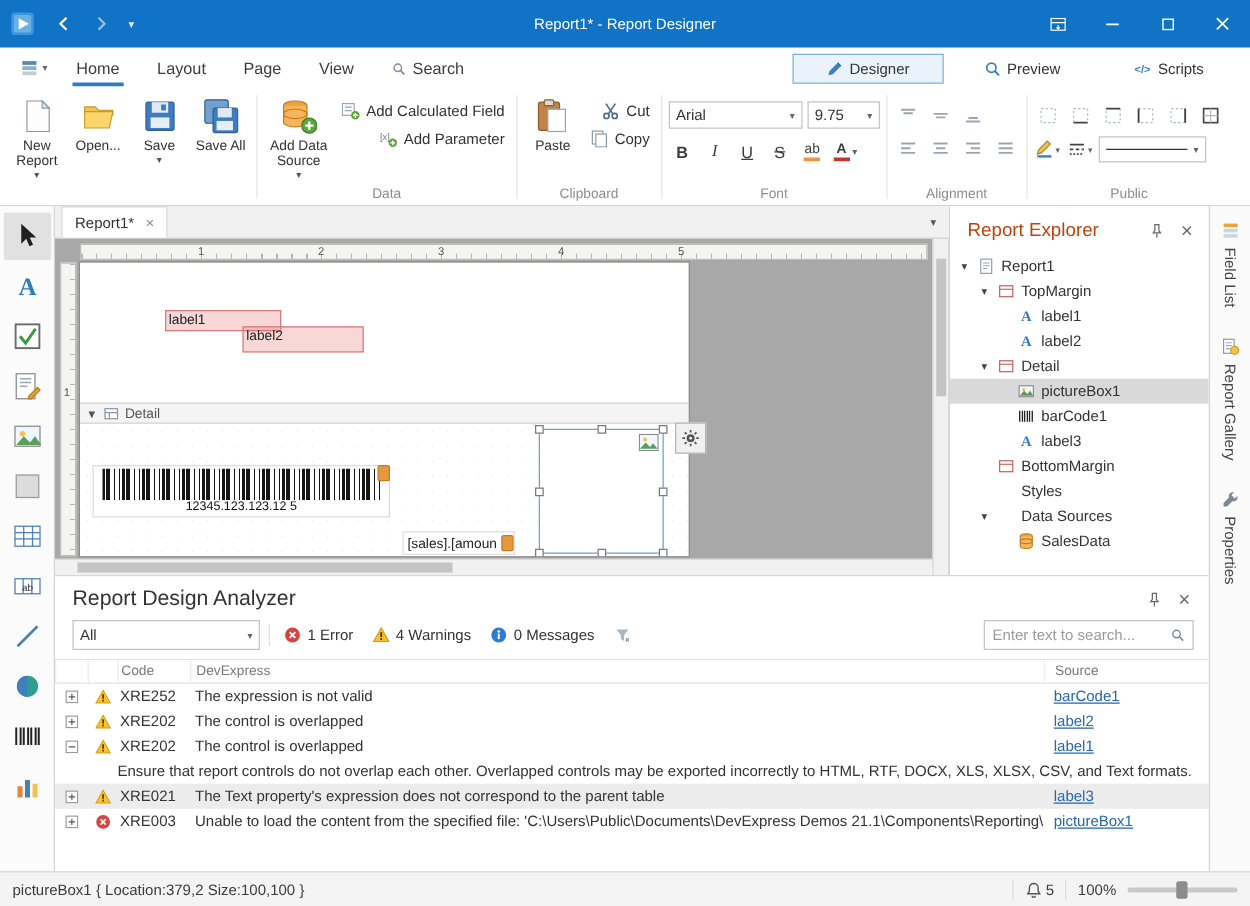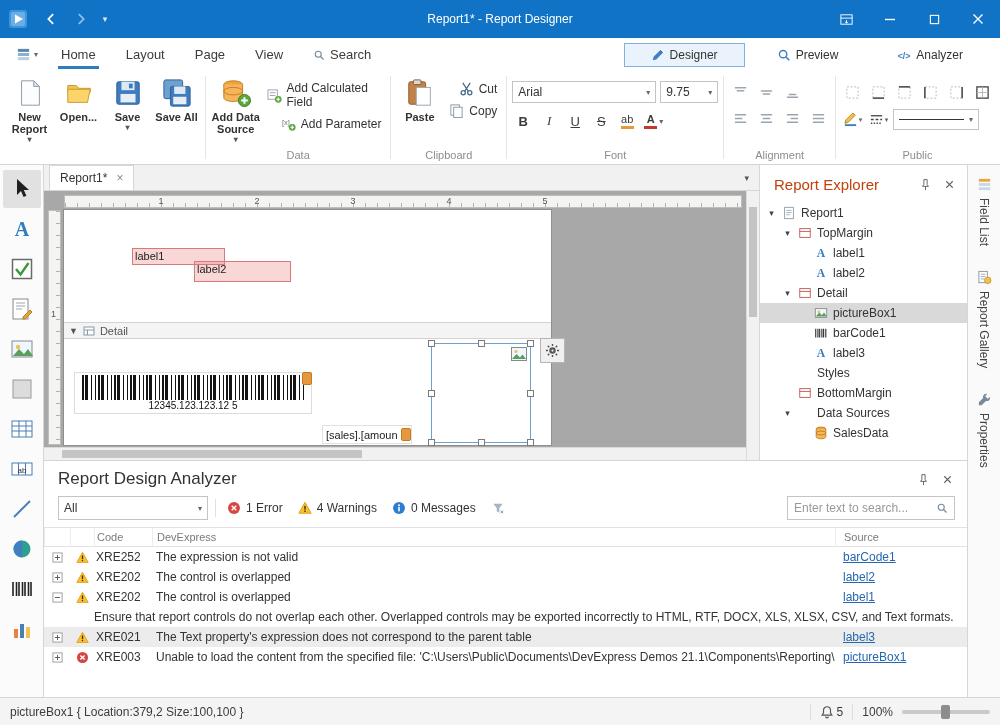--- a/index.html
+++ b/index.html
@@ -29,21 +29,21 @@
 .mode-btn{display:flex;align-items:center;gap:5px;padding:4px 26px;font-size:12px;color:#333;border:1px solid transparent;background:#fff;}
 .mode-btn.active{background:#eaf3fb;border-color:#7eb3e0;}
 .mode-btn svg{width:14px;height:14px;}
 
 
 .ribbon-body{flex:0 0 94px;background:#fff;border-bottom:1px solid #d4d4d4;display:flex;padding:0 2px;}
 .rgroup{display:flex;flex-direction:column;padding:2px 4px 0;}
 .rg-content{flex:1;display:flex;align-items:stretch;gap:2px;}
 .glabel{height:17px;line-height:17px;text-align:center;font-size:11px;color:#8d8d8d;}
 .gsep{width:1px;background:#e5e5e5;margin:5px 1px;}
-.bigbtn{width:47px;display:flex;flex-direction:column;align-items:center;padding-top:5px;font-weight:bold;}
+.bigbtn{width:47px;display:flex;flex-direction:column;align-items:center;padding-top:5px;}
 .bigbtn .bicon{width:30px;height:30px;}
 .bigbtn .bicon svg{width:30px;height:30px;}
 .blabel{font-size:11px;line-height:12px;text-align:center;color:#333;margin-top:3px;}
 .bcaret{font-size:8px;color:#555;line-height:9px;}
 .smallcol{display:flex;flex-direction:column;gap:7px;padding-top:8px;align-items:flex-end;}
 .smallbtn{display:flex;align-items:center;gap:5px;font-size:12px;color:#333;padding:0 4px;}
 .smallbtn .sicon{width:15px;height:15px;}
 .smallbtn .sicon svg{width:15px;height:15px;}
 .fontgrid{display:flex;flex-direction:column;gap:7px;padding-top:8px;}
 .fontrow{display:flex;align-items:center;gap:4px;}
@@ -278,21 +278,21 @@
             </svg>
           </span>
           <span>Preview</span>
         </div>
         <div class="mode-btn">
           <span>
             <svg viewBox="0 0 16 16">
               <text x="8" y="12" text-anchor="middle" font-size="10" font-weight="bold" fill="#3f7fc1" font-family="Liberation Sans,sans-serif">&lt;/&gt;</text>
             </svg>
           </span>
-          <span>Analyzer</span>
+          <span>Scripts</span>
         </div>
       </div>
   </div>
 
   <div class="ribbon-body">
 
     <div class="rgroup">
       <div class="rg-content">
         <div class="bigbtn">
           <span class="bicon">
@@ -420,21 +420,21 @@
         </div>
       </div>
       <div class="glabel">Clipboard</div>
     </div>
 
     <div class="gsep"></div>
 
     <div class="rgroup">
       <div class="fontgrid" style="flex:1;">
         <div class="fontrow">
-          <div class="combo" style="width:144px;">
+          <div class="combo" style="width:107px;">
             <span class="cval">Arial</span>
             <span class="ccaret">▾</span>
           </div>
           <div class="combo" style="width:58px;">
             <span class="cval">9.75</span>
             <span class="ccaret">▾</span>
           </div>
         </div>
         <div class="fontrow">
           <div class="fbtn" style="font-weight:bold;">B</div>
@@ -820,32 +820,32 @@
                 <span class="tree-arrow"></span>
                 <span class="tree-icon">
                   <svg viewBox="0 0 24 24">
                     <text x="12" y="19" text-anchor="middle" font-size="20" font-weight="bold" fill="#2f7cc0" font-family="Liberation Serif,serif">A</text>
                   </svg>
                 </span>
                 <span class="tree-label">label3</span>
               </div>
               <div class="tree-row" style="padding-left: 22px;">
                 <span class="tree-arrow"></span>
+                <span class="tree-icon">
+                  <svg viewBox="0 0 16 16">
+                    <rect x="2" y="3" width="12" height="10" fill="#fff" stroke="#c0504d"></rect>
+                    <path d="M2 6.2h12" stroke="#c0504d"></path>
+                  </svg>
+                </span>
+                <span class="tree-label">BottomMargin</span>
+              </div>
+              <div class="tree-row" style="padding-left: 22px;">
+                <span class="tree-arrow"></span>
                 <span class="tree-icon"></span>
                 <span class="tree-label">Styles</span>
-              </div>
-              <div class="tree-row" style="padding-left: 22px;">
-                <span class="tree-arrow"></span>
-                <span class="tree-icon">
-                  <svg viewBox="0 0 16 16">
-                    <rect x="2" y="3" width="12" height="10" fill="#fff" stroke="#c0504d"></rect>
-                    <path d="M2 6.2h12" stroke="#c0504d"></path>
-                  </svg>
-                </span>
-                <span class="tree-label">BottomMargin</span>
               </div>
               <div class="tree-row" style="padding-left: 22px;">
                 <span class="tree-arrow">▾</span>
                 <span class="tree-icon"></span>
                 <span class="tree-label">Data Sources</span>
               </div>
               <div class="tree-row" style="padding-left: 38px;">
                 <span class="tree-arrow"></span>
                 <span class="tree-icon">
                   <svg viewBox="0 0 16 16">

